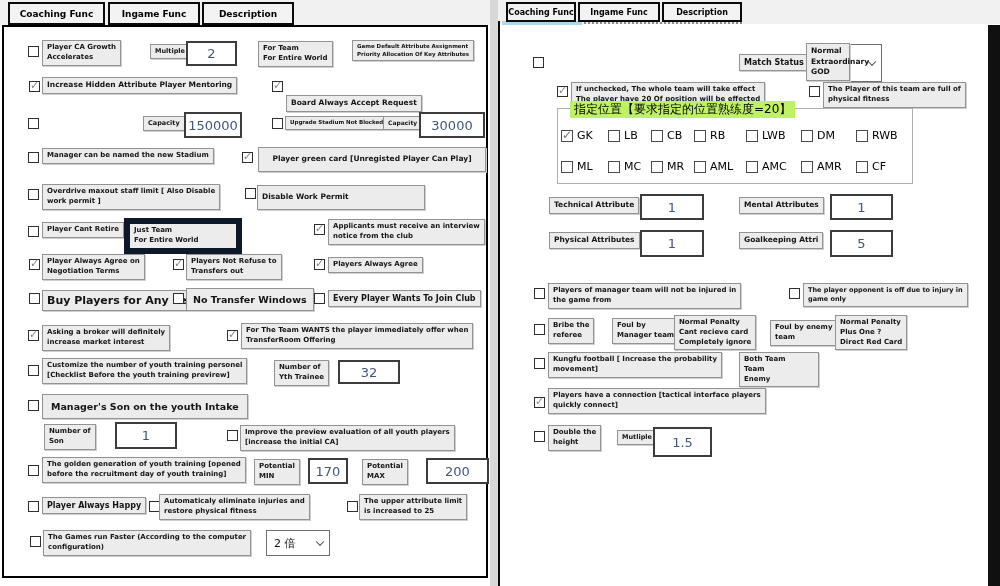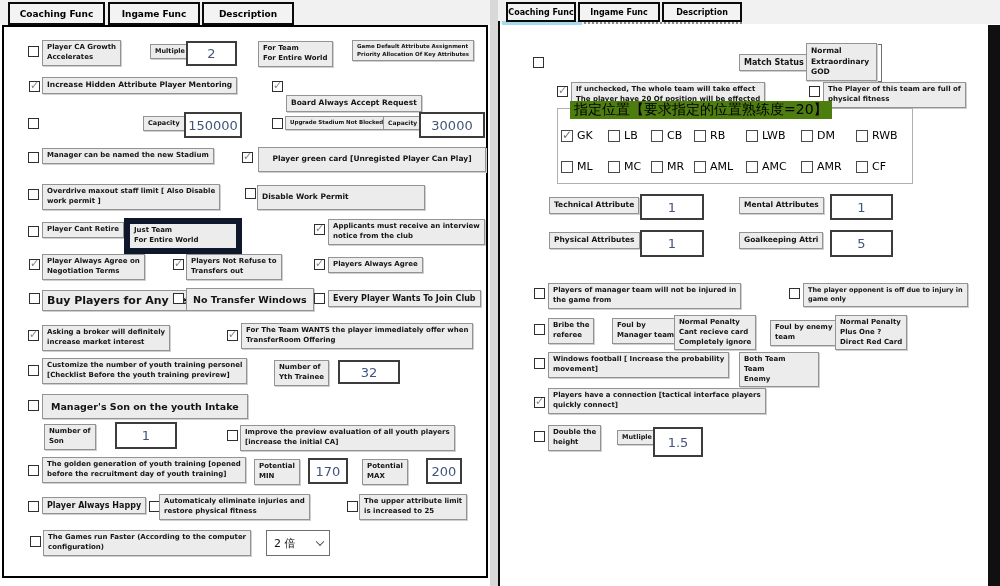--- a/index.html
+++ b/index.html
@@ -16,21 +16,21 @@
   .tab.sm{font-size:8px}
   .lbl{position:absolute;background:#ececec;border:1px solid #939393;padding:2px 4px;font-size:7px;font-weight:bold;color:#141414;white-space:pre-line;line-height:1.4;box-shadow:1px 1px 0 #cfcfcf}
   .lbl.sunken{border:6px solid #0f172a;box-shadow:none}
   .cb{position:absolute;width:11px;height:11px;background:#fff;border:1px solid #2f2f2f}
   .cb.checked::after{content:"✓";position:absolute;left:0px;top:-3px;font-size:11px;color:#868686;font-weight:bold}
   .inp{position:absolute;background:#fff;border:2px solid #3c3c3c;color:#41557a;text-align:center;font-family:"DejaVu Sans",sans-serif;font-size:13px}
   .combo{position:absolute;background:#fff;border:1px solid #6f6f6f}
   .combo .val{position:absolute;left:7px;top:50%;transform:translateY(-50%);font-size:11px;color:#111}
   .chev{position:absolute;right:6px;top:50%;width:6px;height:6px;border-right:1px solid #555;border-bottom:1px solid #555;transform:translateY(-70%) rotate(45deg)}
   .group{position:absolute;border:1px solid #b0b0b0;background:#fff}
-  .gtitle{position:absolute;background:#4d7c0f;padding:0 4px;font-size:14px;color:#000;white-space:nowrap}
+  .gtitle{position:absolute;background:#bef264;padding:0 4px;font-size:12px;color:#000;white-space:nowrap}
   .pcb{position:absolute;width:12px;height:12px;background:#fff;border:1px solid #4a4a4a}
   .pcb.checked::after{content:"✓";position:absolute;left:0;top:-3px;font-size:12px;color:#6f6f6f}
   .plab{position:absolute;font-size:11px;color:#000;font-weight:normal}
   .f55{font-size:5.5px}.f6{font-size:6px}.f65{font-size:6.5px}.f75{font-size:7.5px}
   .f8{font-size:8px}.f85{font-size:11px}.f95{font-size:9.5px}
   .ctr{text-align:center}
 </style>
 </head>
 <body>
 
@@ -136,21 +136,21 @@
 [increase the initial CA]</span>
 
   <span class="cb" style="left:28px;top:465px"></span>
   <span class="lbl" style="left:42px;top:457px">The golden generation of youth training [opened
 before the recruitment day of youth training]</span>
   <span class="lbl" style="left:254px;top:459px">Potential
 MIN</span>
   <input class="inp" style="left: 308px; top: 458px; width: 40px; height: 26px;" readonly="" value="170">
   <span class="lbl" style="left:362px;top:459px">Potential
 MAX</span>
-  <input class="inp" style="left: 426px; top: 458px; width: 36px; height: 26px;" readonly="" value="200">
+  <input class="inp" style="left: 426px; top: 458px; width: 63px; height: 26px;" readonly="" value="200">
 
   <span class="cb" style="left:28px;top:501px"></span>
   <span class="lbl f8" style="left:42px;top:497px">Player Always Happy</span>
   <span class="cb" style="left:149px;top:501px"></span>
   <span class="lbl" style="left:159px;top:494px">Automaticaly eliminate injuries and
 restore physical fitness</span>
   <span class="cb" style="left:347px;top:501px"></span>
   <span class="lbl" style="left:359px;top:494px">The upper attribute limit
 is increased to 25</span>
 
@@ -160,21 +160,21 @@
   <div class="combo" style="left:266px;top:530px;width:64px;height:26px">
     <span class="val">2 倍</span>
     <span class="chev"></span>
   </div>
 
   <span class="cb" style="left:533px;top:57px"></span>
   <span class="lbl f8" style="left:739px;top:54px">Match Status</span>
   <div class="combo" style="left:812px;top:44px;width:70px;height:38px">
     <span class="chev"></span>
   </div>
-  <span class="lbl f75" style="left:806px;top:43px;width:71px">Normal
+  <span class="lbl f75" style="left:806px;top:43px;width:44px">Normal
 Extraordinary
 GOD</span>
 
   <span class="cb checked" style="left:557px;top:86px"></span>
   <span class="lbl" style="left:571px;top:82px">If unchecked, The whole team will take effect
 The player have 20 Of position will be effected</span>
   <span class="cb" style="left:809px;top:86px"></span>
   <span class="lbl" style="left:823px;top:82px">The Player of this team are full of
 physical fitness</span>
 
@@ -233,29 +233,29 @@
   <span class="lbl" style="left:674px;top:315px">Normal Penalty
 Cant recieve card
 Completely ignore</span>
   <span class="lbl" style="left:770px;top:320px">Foul by enemy
 team</span>
   <span class="lbl" style="left:835px;top:315px">Normal Penalty
 Plus One ?
 Direct Red Card</span>
 
   <span class="cb" style="left:534px;top:358px"></span>
-  <span class="lbl" style="left:548px;top:352px">Windows football [ Increase the probability
+  <span class="lbl" style="left:548px;top:352px">Kungfu football [ Increase the probability
 movement]</span>
   <span class="lbl" style="left:739px;top:352px;width:80px">Both Team
 Team
 Enemy</span>
 
   <span class="cb checked" style="left:534px;top:397px"></span>
   <span class="lbl" style="left:548px;top:388px">Players have a connection [tactical interface players
 quickly connect]</span>
 
   <span class="cb" style="left:534px;top:431px"></span>
   <span class="lbl" style="left:548px;top:425px">Double the
 height</span>
   <span class="lbl f65" style="left:617px;top:430px">Mutliple</span>
-  <input class="inp" style="left: 653px; top: 427px; width: 50px; height: 30px;" readonly="" value="1.5">
+  <input class="inp" style="left: 653px; top: 427px; width: 59px; height: 30px;" readonly="" value="1.5">
 
 </div>
 
 </body></html>

